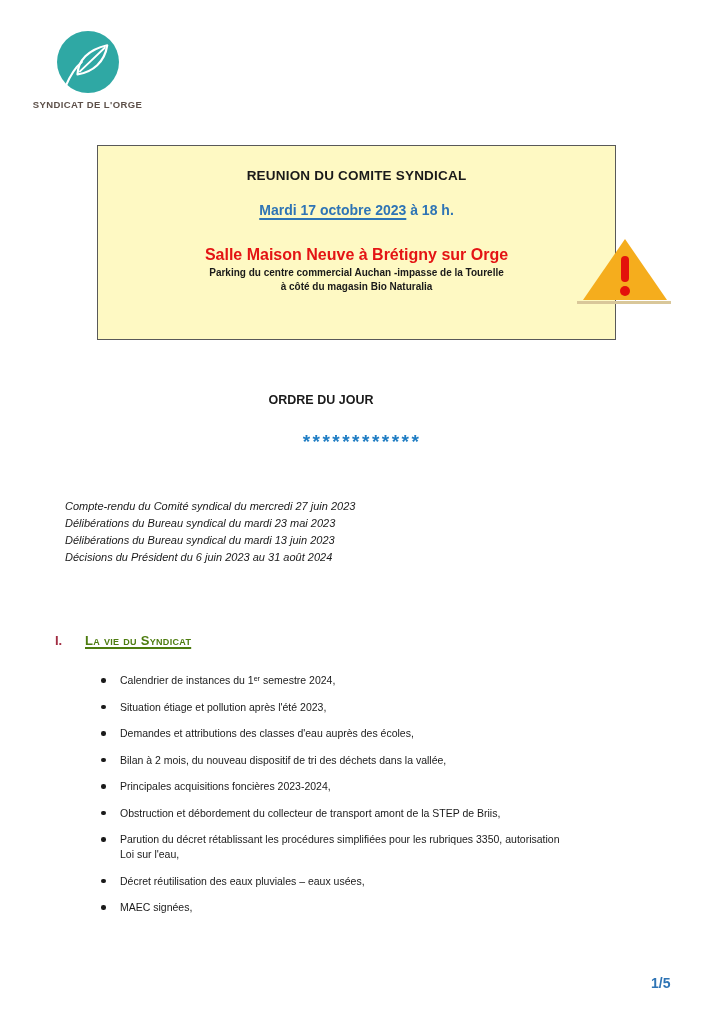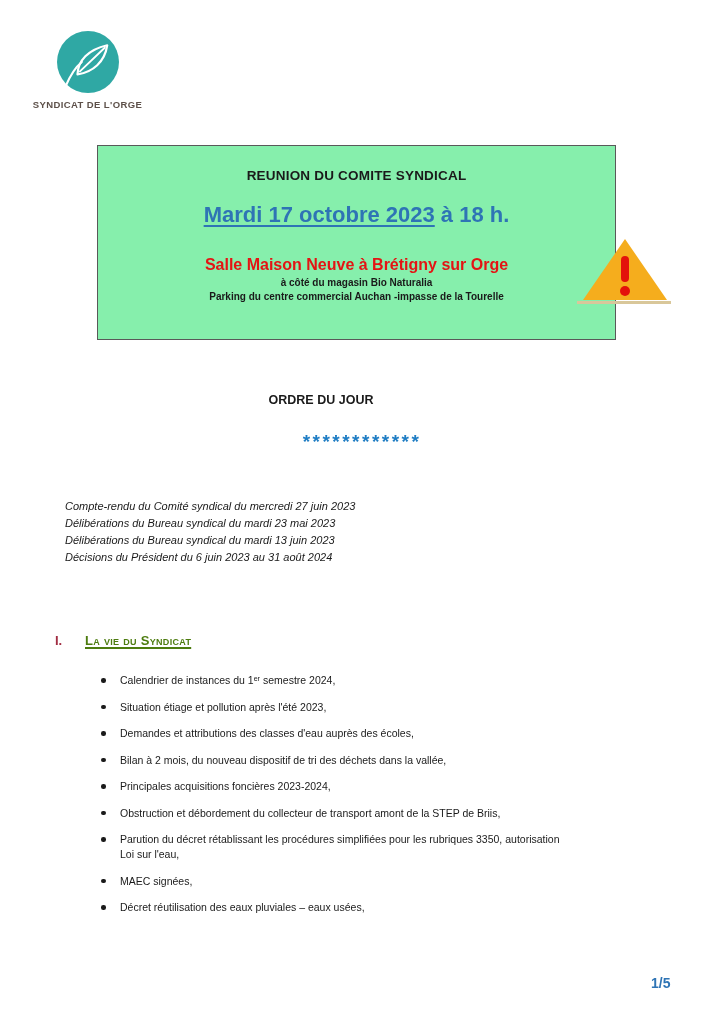--- a/index.html
+++ b/index.html
@@ -26,32 +26,32 @@
     white-space: nowrap;
   }
 
   
   .notice-box {
     position: absolute;
     left: 97px; top: 145px;
     width: 519px; height: 195px;
     border: 1px solid #595959;
     text-align: center;
-    background: #86efac;
+    background: #fef9c3;
   }
   .nb-title {
     margin-top: 22px;
     font-size: 13.5px;
     font-weight: bold;
     color: #1a1a1a;
     letter-spacing: 0.2px;
   }
   .nb-date {
     margin-top: 19px;
-    font-size: 22px;
+    font-size: 14px;
     font-weight: bold;
     color: #2e74b5;
   }
   .nb-date .u {
     text-decoration: underline;
     text-decoration-thickness: 2px;
     text-underline-offset: 3px;
   }
   .nb-location {
     margin-top: 28px;
@@ -164,22 +164,22 @@
     </svg>
     <div class="logo-text">SYNDICAT DE L'ORGE</div>
   </div>
 
   <div class="notice-box">
     <div class="nb-title">REUNION DU COMITE SYNDICAL</div>
     <div class="nb-date">
       <span class="u">Mardi 17 octobre 2023</span><span> à 18 h.</span>
     </div>
     <div class="nb-location">Salle Maison Neuve à Brétigny sur Orge</div>
+    <div class="nb-detail">Parking du centre commercial Auchan -impasse de la Tourelle</div>
     <div class="nb-detail">à côté du magasin Bio Naturalia</div>
-    <div class="nb-detail">Parking du centre commercial Auchan -impasse de la Tourelle</div>
   </div>
 
   <div class="warning">
     <svg width="92" height="70" viewBox="0 0 92 70" aria-hidden="true">
       <path d="M46 3 L88 64 L4 64 Z" fill="#f5ad1d"></path>
       <rect x="42" y="20" width="8" height="26" rx="4" fill="#e3120b"></rect>
       <circle cx="46" cy="55" r="5" fill="#e3120b"></circle>
     </svg>
   </div>
   <div class="warning-base"></div>
@@ -223,23 +223,23 @@
       <span class="dot"></span>
       <span class="item-text">Obstruction et débordement du collecteur de transport amont de la STEP de Briis,</span>
     </li>
       <li>
       <span class="dot"></span>
       <span class="item-text">Parution du décret rétablissant les procédures simplifiées pour les rubriques 3350, autorisation
 Loi sur l'eau,</span>
     </li>
       <li>
       <span class="dot"></span>
+      <span class="item-text">Décret réutilisation des eaux pluviales – eaux usées,</span>
+    </li>
+      <li>
+      <span class="dot"></span>
       <span class="item-text">MAEC signées,</span>
     </li>
-      <li>
-      <span class="dot"></span>
-      <span class="item-text">Décret réutilisation des eaux pluviales – eaux usées,</span>
-    </li>
     </ul>
 
   <div class="page-number">1/5</div>
 
 </div>
 
 </body></html>

